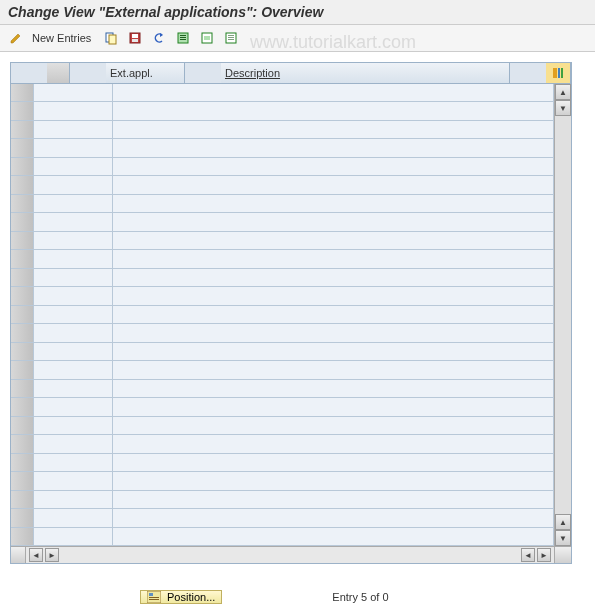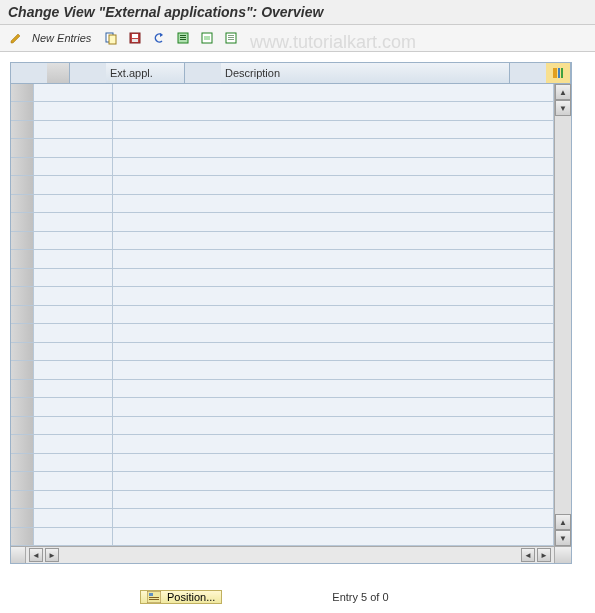--- a/index.html
+++ b/index.html
@@ -25,21 +25,20 @@
       color: #333;
     }
     .toolbar {
       background: #f5f5f5;
       padding: 3px 6px;
       border-bottom: 1px solid #ccc;
       display: flex;
       align-items: center;
       gap: 4px;
       position: relative;
-      font-style: italic;
     }
     .tb-icon {
       width: 18px;
       height: 18px;
       display: inline-flex;
       align-items: center;
       justify-content: center;
       cursor: pointer;
       border: 1px solid transparent;
     }
@@ -84,21 +83,21 @@
       display: flex;
       align-items: center;
       background: linear-gradient(#eef2f7, #d8e2ec);
       margin-left: 36px;
     }
     .grid-header-cell.sel {
       width: 14px;
       background: linear-gradient(#e0e0e0, #c8c8c8);
     }
     .grid-header-cell.c1 { width: 70px; }
-    .grid-header-cell.c2 { flex: 1; }
+    .grid-header-cell.c2 { flex: 1; text-decoration: underline; }
     .grid-header-cell.config {
       width: 16px;
       background: #f8e090;
       display: flex;
       align-items: center;
       justify-content: center;
     }
     .grid-body {
       flex: 1;
       overflow: hidden;

